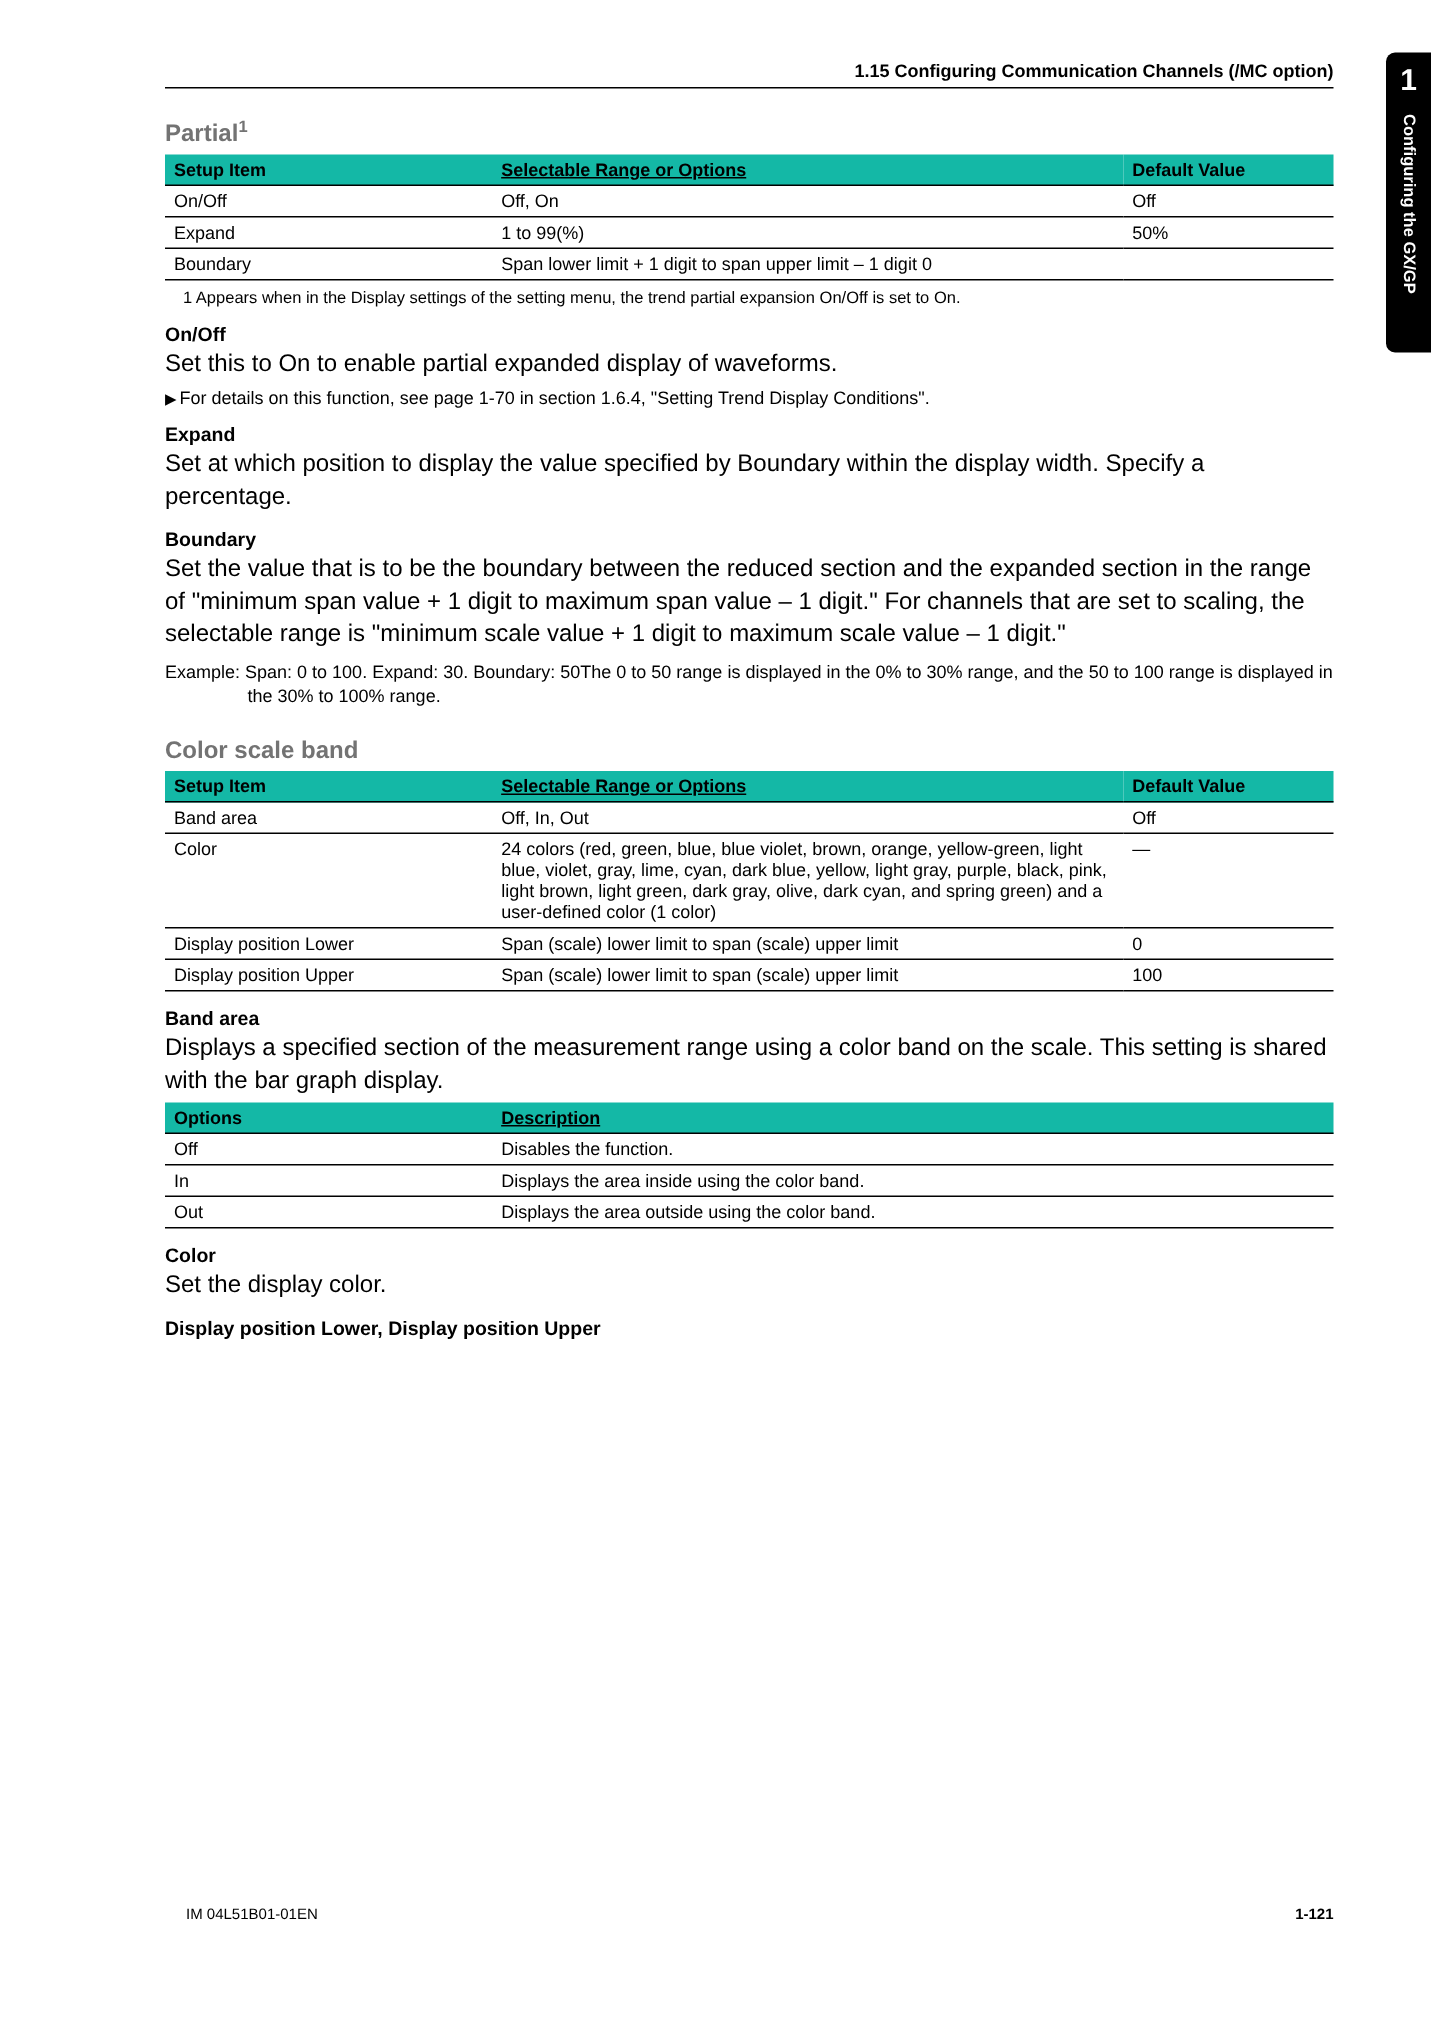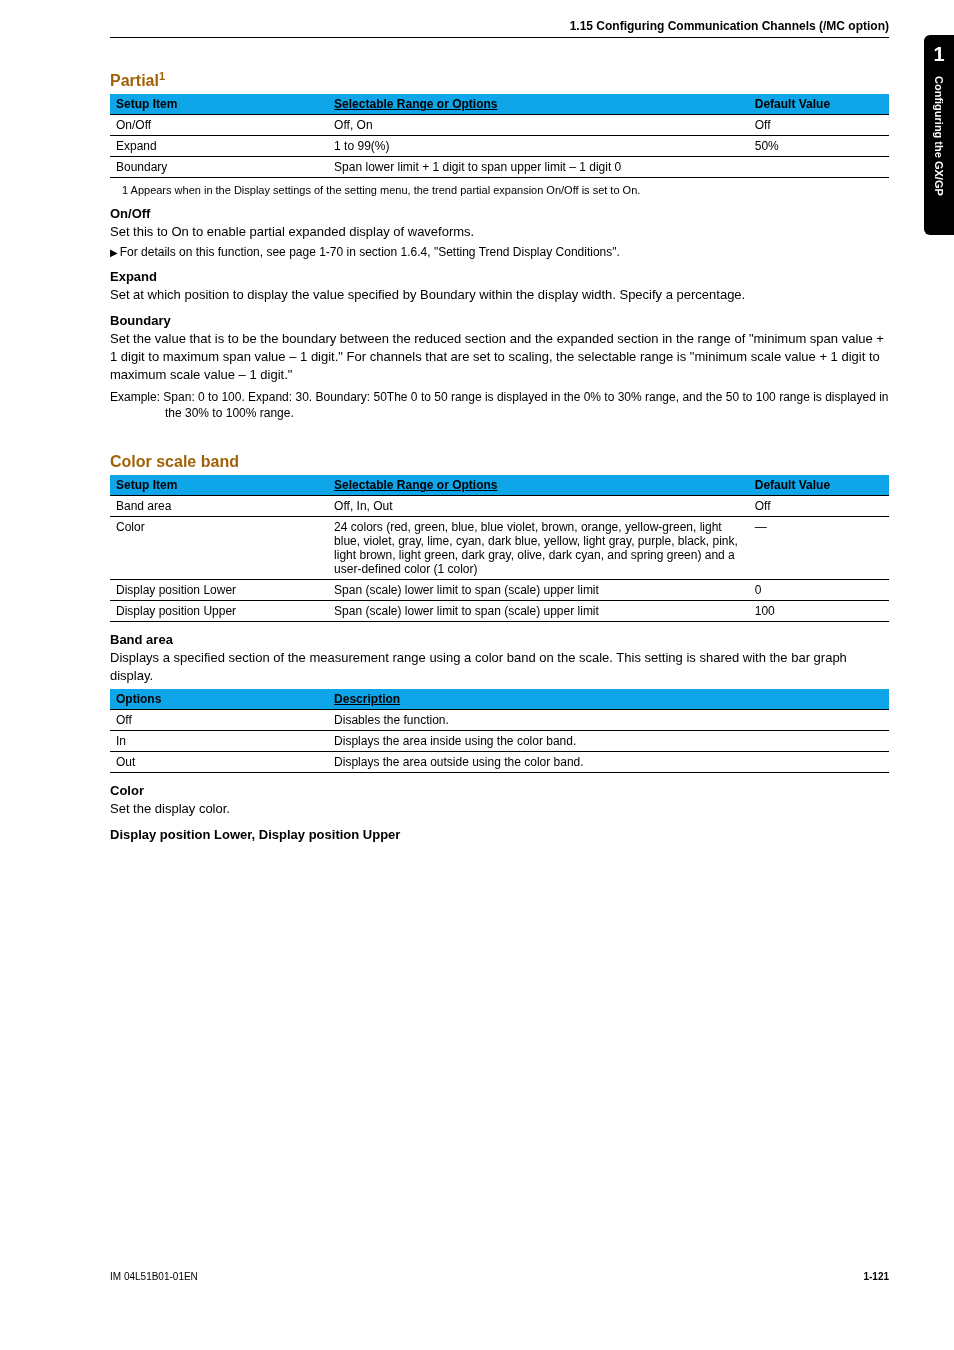--- a/index.html
+++ b/index.html
@@ -6,21 +6,21 @@
     margin: 0;
     padding: 0;
     font-family: Arial, Helvetica, sans-serif;
     font-size: 12px;
     color: #000;
     background: #fff;
     width: 954px;
     position: relative;
   }
   .page {
-    padding: 19px 65px 20px 110px;
+    padding: 40px 65px 20px 110px;
     box-sizing: border-box;
     min-height: 1300px;
     position: relative;
   }
   .top-header {
     text-align: right;
     font-weight: bold;
     font-size: 12px;
     border-bottom: 1px solid #000;
     padding-bottom: 4px;
@@ -44,61 +44,61 @@
     padding-top: 8px;
   }
   .sidebar-tab .vtext {
     writing-mode: vertical-rl;
     font-size: 11px;
     font-weight: bold;
     padding-top: 10px;
     padding-left: 9px;
   }
   h2.section-head {
-    color: #a16207;
+    color: #737373;
     font-size: 16px;
     font-weight: bold;
-    margin: 32px 0 4px 0;
+    margin: 20px 0 4px 0;
   }
   h2.section-head sup {
     font-size: 11px;
   }
   table.setup {
     width: 100%;
     border-collapse: collapse;
     font-size: 12px;
   }
   table.setup th,
   table.setup td {
     text-align: left;
     padding: 3px 6px;
     border-bottom: 1px solid #000;
     vertical-align: top;
   }
   table.setup thead th {
-    background: #0ea5e9;
+    background: #14b8a6;
     font-weight: bold;
   }
   table.setup .col1 { width: 28%; }
   table.setup .col2 { width: 54%; text-decoration: underline; }
   table.setup .col3 { width: 18%; }
   table.options .col1 { width: 28%; }
   table.options .col2 { width: 72%; }
   .footnote {
     font-size: 11px;
     margin: 6px 0 6px 26px;
     text-indent: -14px;
   }
   h3.sub {
     font-size: 13px;
     font-weight: bold;
     margin: 10px 0 2px 0;
   }
   .body-text {
-    font-size: 13px;
+    font-size: 16px;
     margin: 0 0 4px 0;
     line-height: 1.35;
   }
   .arrow-line {
     font-size: 12px;
     margin: 0 0 4px 0;
   }
   .arrow-line::before {
     content: "▶";
     font-size: 10px;
@@ -107,21 +107,21 @@
   .example {
     font-size: 12px;
     margin: 6px 0 10px 0;
     padding-left: 55px;
     text-indent: -55px;
     line-height: 1.35;
   }
   .footer {
     position: absolute;
     bottom: 18px;
-    left: 110px;
+    left: 124px;
     right: 65px;
     font-size: 10px;
     display: flex;
     justify-content: space-between;
   }
 </style>
 </head>
 <body>
 
 <div class="sidebar-tab">

